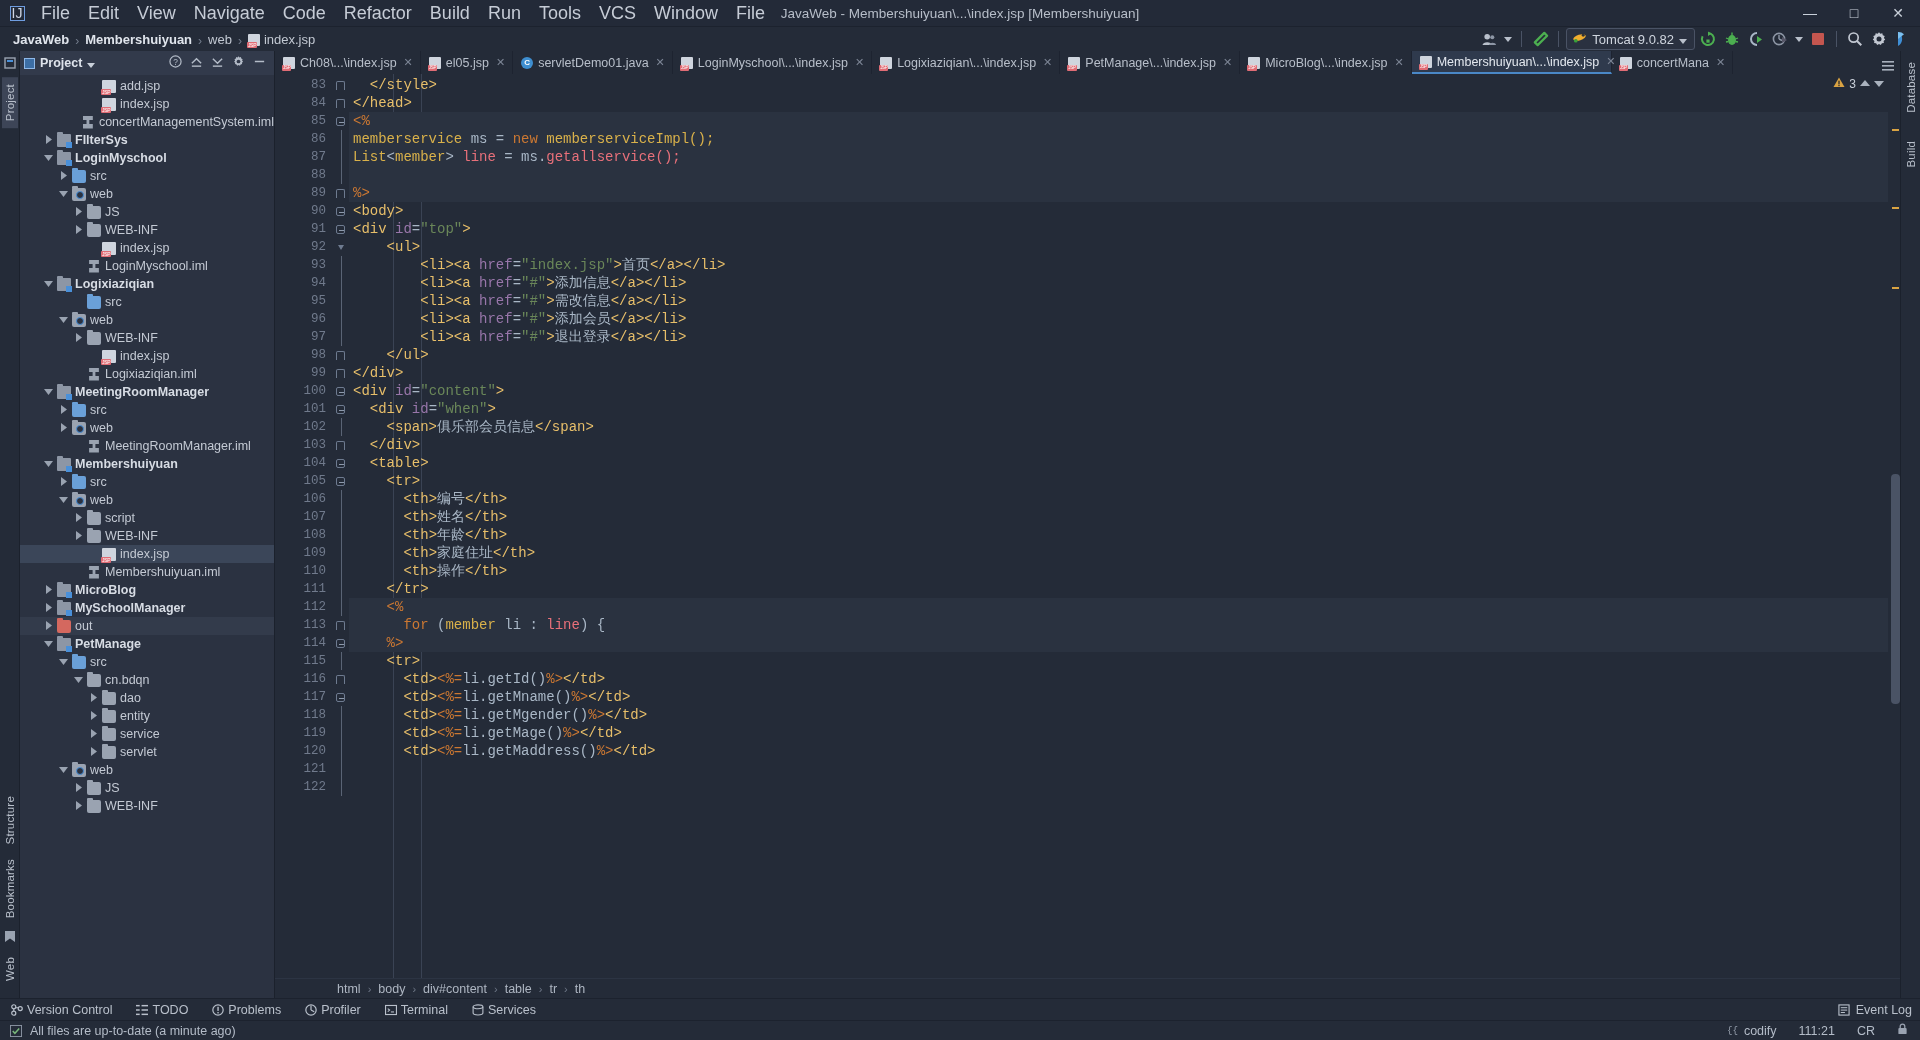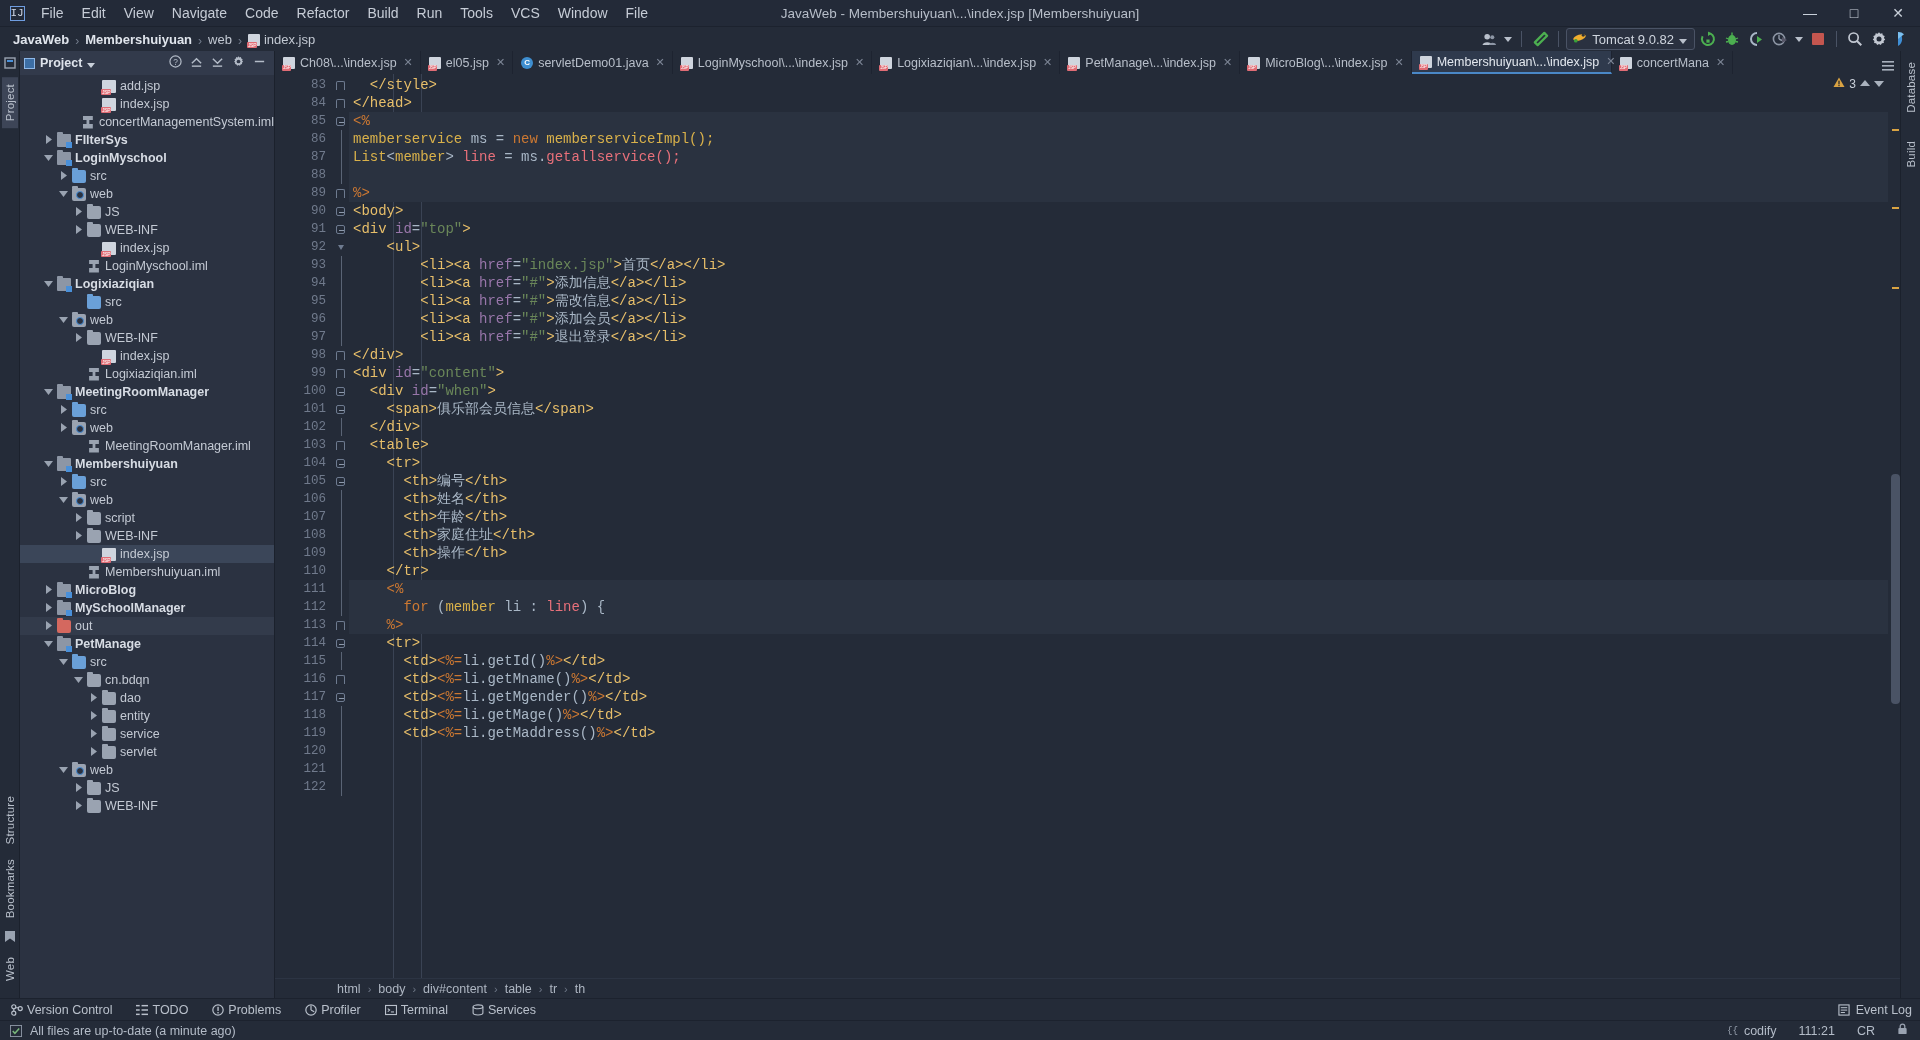--- a/index.html
+++ b/index.html
@@ -8,23 +8,23 @@
     background:#2b2b2b;
     font-family:"Liberation Sans", sans-serif;
     font-size:13px; color:#bbbbbb;
     -webkit-font-smoothing:antialiased;
   }
   #app { position:relative; width:1920px; height:1040px; background:#1e2430; display:flex; flex-direction:column; }
 
   
   .titlebar { height:27px; background:#232a38; display:flex; align-items:center; flex:0 0 27px; position:relative; border-bottom:1px solid #1c222e; }
   .ij-logo { width:22px; height:22px; margin:0 4px 0 6px; display:flex; align-items:center; justify-content:center; }
-  .ij-logo .box { width:15px;height:15px;border:1.5px solid #6f9de0; display:flex;align-items:center;justify-content:center; font-size:11px; color:#cfd6e4; font-family:Liberation Mono, monospace;}
+  .ij-logo .box { width:15px;height:15px;border:1.5px solid #6f9de0; display:flex;align-items:center;justify-content:center; font-size:14px; color:#cfd6e4; font-family:Liberation Sans, sans-serif;}
   .menubar { display:flex; align-items:center; height:100%; }
-  .menubar .mi { padding:4px 9px; color:#c6ccd6; font-size:14px; line-height:14px; cursor:default;text-align:center; }
+  .menubar .mi { padding:4px 9px; color:#c6ccd6; font-size:18px; line-height:14px; cursor:default;text-align:center; }
   .win-title { position:absolute; left:50%; transform:translateX(-50%); color:#b7bec9; font-size:13.5px; white-space:nowrap; }
   .win-ctl { margin-left:auto; display:flex; align-items:center; height:100%; }
   .win-ctl div { width:44px; height:27px; display:flex; align-items:center; justify-content:center; color:#c9d0da; font-size:14px; }
 
   
   .navbar { height:24px; background:#242b38; display:flex; align-items:center; flex:0 0 24px; padding-left:8px; position:relative; }
   .crumb { display:flex; align-items:flex-end; color:#c2c8d2; font-size:13px; }
   .crumb .c { padding:1px 5px; white-space:nowrap; }
   .crumb .c.bold { font-weight:bold; color:#e0e5ec; }
   .crumb .sep { color:#737c8c; font-size:12px; padding:0 1px; }
@@ -858,20 +858,21 @@
             <div class="cl hl"></div>
             <div class="cl hl"><span class="t-pct">%&gt;</span></div>
             <div class="cl"><span class="t-tag">&lt;body&gt;</span></div>
             <div class="cl"><span class="t-tag">&lt;div </span><span class="t-attr">id</span><span class="t-punct">=</span><span class="t-str">"top"</span><span class="t-tag">&gt;</span></div>
             <div class="cl"><span class="t-text">    </span><span class="t-tag">&lt;ul&gt;</span></div>
             <div class="cl"><span class="t-text">        </span><span class="t-tag">&lt;li&gt;&lt;a </span><span class="t-attr">href</span><span class="t-punct">=</span><span class="t-str">"index.jsp"</span><span class="t-tag">&gt;</span><span class="t-text">首页</span><span class="t-tag">&lt;/a&gt;&lt;/li&gt;</span></div>
             <div class="cl"><span class="t-text">        </span><span class="t-tag">&lt;li&gt;&lt;a </span><span class="t-attr">href</span><span class="t-punct">=</span><span class="t-str">"#"</span><span class="t-tag">&gt;</span><span class="t-text">添加信息</span><span class="t-tag">&lt;/a&gt;&lt;/li&gt;</span></div>
             <div class="cl"><span class="t-text">        </span><span class="t-tag">&lt;li&gt;&lt;a </span><span class="t-attr">href</span><span class="t-punct">=</span><span class="t-str">"#"</span><span class="t-tag">&gt;</span><span class="t-text">需改信息</span><span class="t-tag">&lt;/a&gt;&lt;/li&gt;</span></div>
             <div class="cl"><span class="t-text">        </span><span class="t-tag">&lt;li&gt;&lt;a </span><span class="t-attr">href</span><span class="t-punct">=</span><span class="t-str">"#"</span><span class="t-tag">&gt;</span><span class="t-text">添加会员</span><span class="t-tag">&lt;/a&gt;&lt;/li&gt;</span></div>
             <div class="cl"><span class="t-text">        </span><span class="t-tag">&lt;li&gt;&lt;a </span><span class="t-attr">href</span><span class="t-punct">=</span><span class="t-str">"#"</span><span class="t-tag">&gt;</span><span class="t-text">退出登录</span><span class="t-tag">&lt;/a&gt;&lt;/li&gt;</span></div>
+            <div class="cl"><span class="t-text">    </span><span class="t-tag">&lt;/ul&gt;</span></div>
             <div class="cl"><span class="t-tag">&lt;/div&gt;</span></div>
             <div class="cl"><span class="t-tag">&lt;div </span><span class="t-attr">id</span><span class="t-punct">=</span><span class="t-str">"content"</span><span class="t-tag">&gt;</span></div>
             <div class="cl"><span class="t-text">  </span><span class="t-tag">&lt;div </span><span class="t-attr">id</span><span class="t-punct">=</span><span class="t-str">"when"</span><span class="t-tag">&gt;</span></div>
             <div class="cl"><span class="t-text">    </span><span class="t-tag">&lt;span&gt;</span><span class="t-text">俱乐部会员信息</span><span class="t-tag">&lt;/span&gt;</span></div>
             <div class="cl"><span class="t-text">  </span><span class="t-tag">&lt;/div&gt;</span></div>
             <div class="cl"><span class="t-text">  </span><span class="t-tag">&lt;table&gt;</span></div>
             <div class="cl"><span class="t-text">    </span><span class="t-tag">&lt;tr&gt;</span></div>
             <div class="cl"><span class="t-text">      </span><span class="t-tag">&lt;th&gt;</span><span class="t-text">编号</span><span class="t-tag">&lt;/th&gt;</span></div>
             <div class="cl"><span class="t-text">      </span><span class="t-tag">&lt;th&gt;</span><span class="t-text">姓名</span><span class="t-tag">&lt;/th&gt;</span></div>
             <div class="cl"><span class="t-text">      </span><span class="t-tag">&lt;th&gt;</span><span class="t-text">年龄</span><span class="t-tag">&lt;/th&gt;</span></div>

